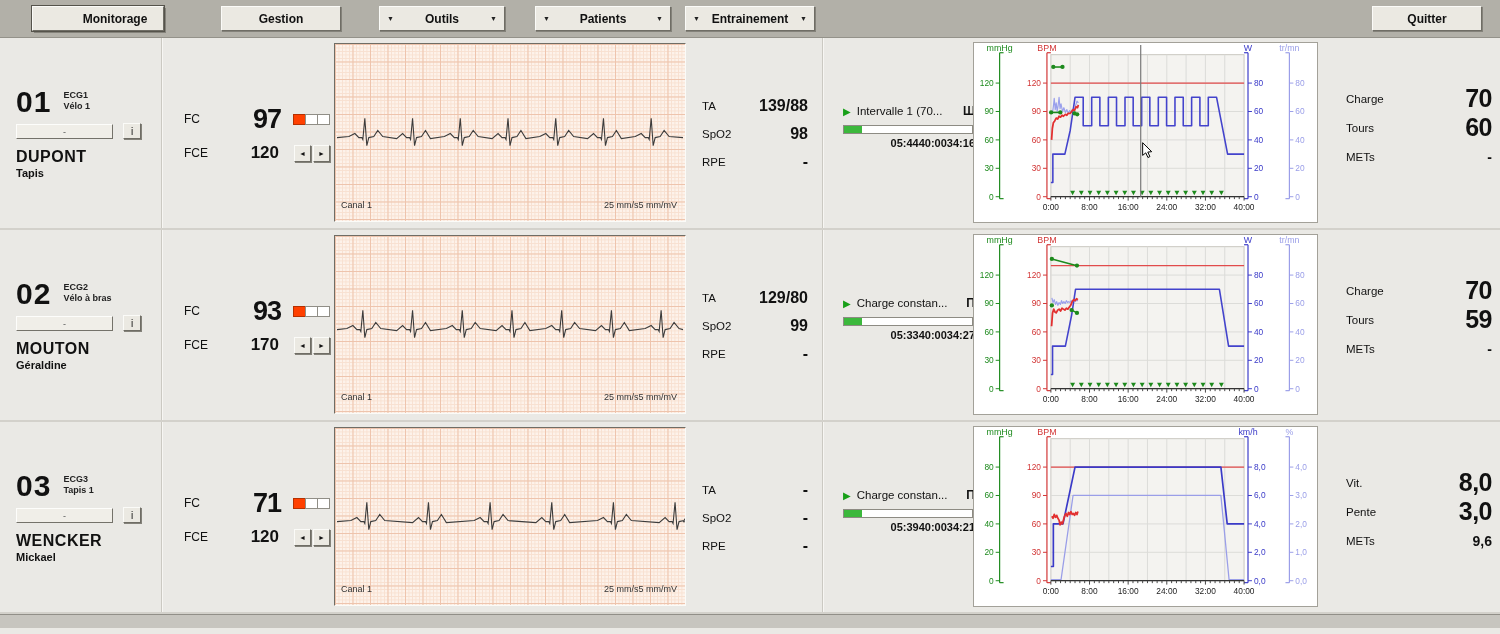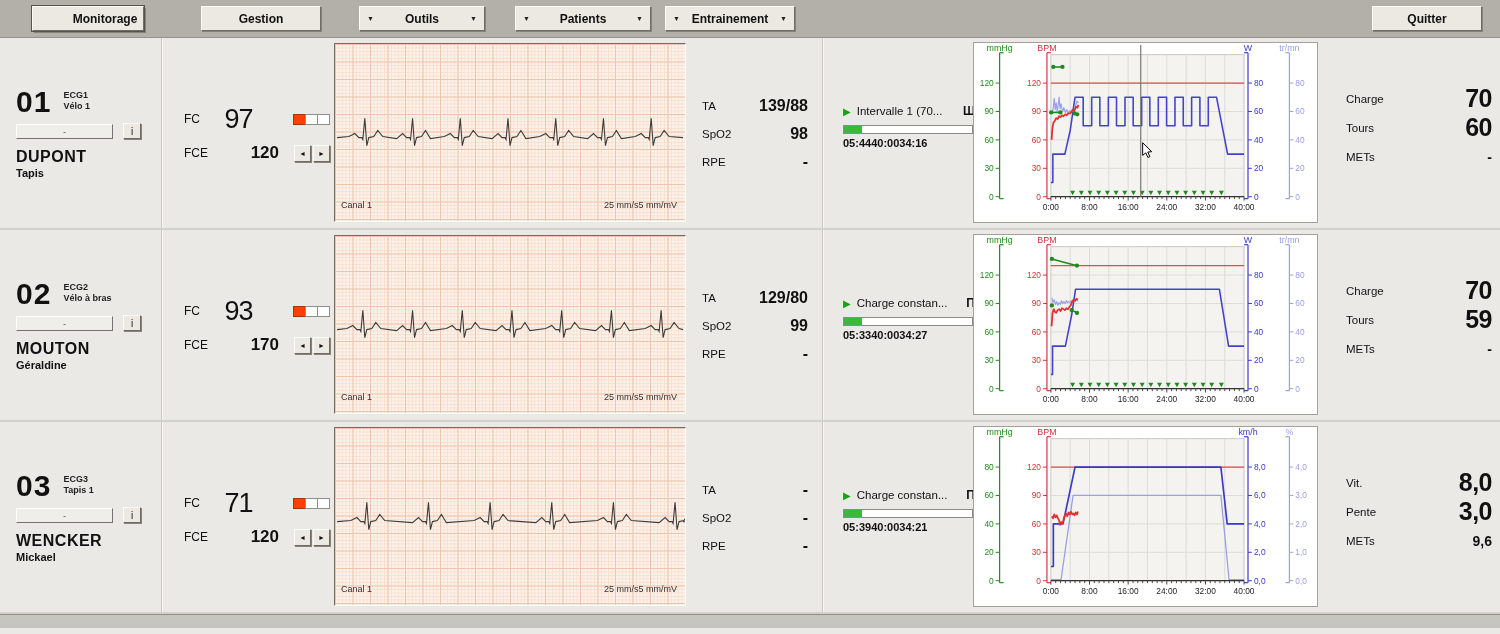--- a/index.html
+++ b/index.html
@@ -35,21 +35,21 @@
   .info-btn{width:18px;height:16px;margin-left:10px;background:#ebe9e2;border:1px solid;
     border-color:#fbfbf8 #6f6d65 #6f6d65 #fbfbf8;box-shadow:1px 1px 0 #84827a;
     font-size:10px;text-align:center;line-height:13px;color:#111;}
   .pname{margin-top:9px;font-size:16px;font-weight:bold;letter-spacing:.5px;}
   .pfirst{font-size:11px;font-weight:bold;margin-top:1px;}
 
   
   .col-fcfce{padding:64px 0 15px 22px;}
   .hr-line{display:flex;align-items:center;height:34px;}
   .vlabel{width:46px;font-size:12px;color:#111;}
-  .bigval{width:64px;font-size:27px;font-weight:normal;letter-spacing:-1px;}
+  .bigval{width:64px;text-align:right;font-size:27px;font-weight:bold;letter-spacing:-1px;}
   .midval{width:64px;text-align:right;font-size:17px;font-weight:bold;}
   .indicator{display:flex;margin-left:13px;}
   .ind-cell{width:13px;height:11px;background:#fff;border:1px solid #908e86;margin-left:-1px;}
   .ind-cell.active{background:#ff4000;border-color:#b53000;}
   .spinners{display:flex;margin-left:13px;}
   .spin-btn{width:17px;height:17px;background:#ebe9e2;border:1px solid;
     border-color:#fbfbf8 #6f6d65 #6f6d65 #fbfbf8;box-shadow:1px 1px 0 #84827a;
     font-size:7px;display:flex;align-items:center;justify-content:center;margin-left:2px;color:#111;}
 
   
@@ -75,42 +75,42 @@
   .vrow .val{flex:1;text-align:right;font-size:16px;font-weight:bold;}
 
   
   .col-program{padding:66px 0 0 20px;}
   .prog-head{display:flex;align-items:center;width:132px;}
   .play{color:#18a018;font-size:10px;margin-right:6px;}
   .prog-name{font-size:11.5px;white-space:nowrap;flex:1;}
   .prog-icon{font-size:12px;font-weight:bold;margin-left:4px;}
   .pbar{width:130px;height:9px;background:#fff;border:1px solid #8d8b83;margin-top:7px;}
   .pbar .fill{height:100%;background:#3cb83c;}
-  .ptimes{display:flex;justify-content:flex-start;width:132px;
+  .ptimes{display:flex;justify-content:flex-end;width:132px;
     font-size:11px;font-weight:bold;margin-top:3px;}
 
   
   .col-chart{padding:4px 2px 5px 5px;}
   .chartbox{position:relative;width:100%;height:100%;background:#fff;border:1px solid #a3a199;}
   .chartbox svg{position:absolute;inset:0;width:100%;height:100%;}
 
   
   .col-controls{padding:46px 0 0 26px;}
   .crow{display:flex;align-items:center;height:29px;}
   .clab{width:70px;font-size:11.5px;}
   .cval{width:76px;text-align:right;font-size:25px;font-weight:bold;letter-spacing:-.5px;}
   .cval.small{font-size:14px;letter-spacing:0;}
 
   .bottombar{height:14px;background:#c7c5bf;border-top:1px solid #918f88;}
 </style>
 </head>
 <body>
 
 <div class="toolbar">
-  <button class="btn3d btn-default" style="width:112px;margin-left:18px;padding-left:40px;">Monitorage</button>
+  <button class="btn3d btn-default" style="width:132px;margin-left:18px;padding-left:40px;">Monitorage</button>
   <button class="btn3d" style="width:120px;margin-left:57px;">Gestion</button>
 
   <div class="btn3d dd" style="width:126px;margin-left:38px;">
     <span class="arr">▼</span>
     <span class="dd-label">Outils</span>
     <span class="arr">▼</span>
   </div>
   <div class="btn3d dd" style="width:136px;margin-left:30px;">
     <span class="arr">▼</span>
     <span class="dd-label">Patients</span>

